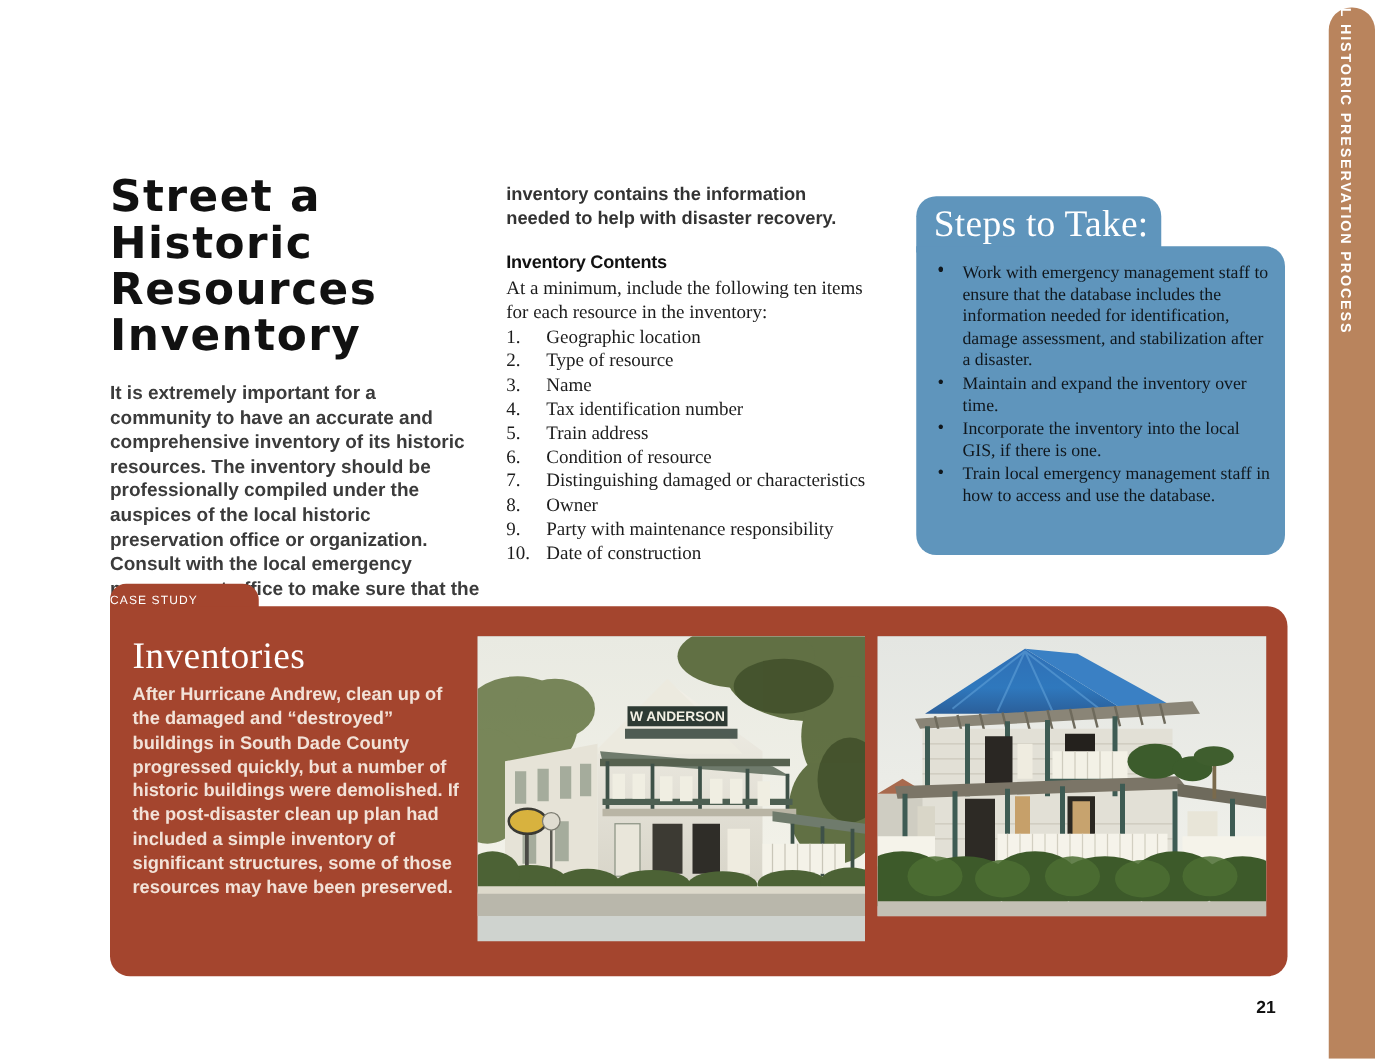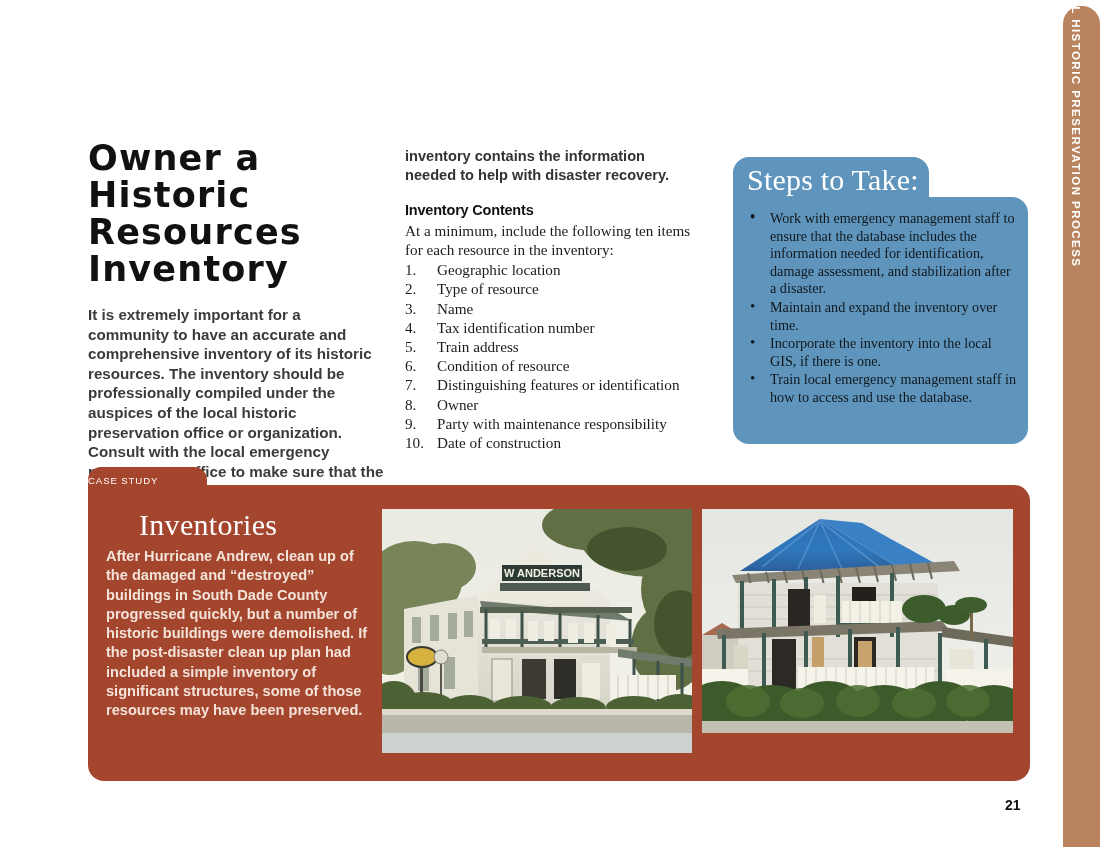--- a/index.html
+++ b/index.html
@@ -159,21 +159,20 @@
     background: #a4452e;
     border-radius: 0 16px 16px 16px;
     border-top-left-radius: 0;
   }
   .cs-title {
     position: absolute; left: 106px; top: 508px;
     font-family: "Liberation Serif", serif;
     font-size: 30px;
     color: #ffffff;
     letter-spacing: 0.3px;
-    margin-left: 33px;
   }
   .cs-text {
     position: absolute; left: 106px; top: 547px;
     width: 272px;
     font-family: "Liberation Sans", sans-serif;
     font-weight: bold;
     font-size: 14.6px;
     line-height: 19.3px;
     color: #f2e2d8;
   }
@@ -212,40 +211,40 @@
 <body>
 
 <div class="page">
 
   <div class="side-tab">
     <div class="side-tab-label">ENHANCING THE LOCAL HISTORIC PRESERVATION PROCESS</div>
   </div>
 
   <div class="col1">
     <h1 class="headline">
-      <span class="ln">Owner  a</span>
+      <span class="ln">Street  a</span>
       <span class="ln">Historic</span>
       <span class="ln">Resources</span>
       <span class="ln">Inventory</span>
     </h1>
     <p class="lead">It is extremely important for a community to have an accurate and comprehensive inventory of its historic resources.  The inventory should be professionally compiled under the auspices of the local historic preservation office or organization.  Consult with the local emergency management office to make sure that the</p>
   </div>
 
   <div class="col2">
     <p class="col2-intro">inventory contains the information needed to help with disaster recovery.</p>
     <h2 class="sub-head">Inventory Contents</h2>
     <p class="serif-body">At a minimum, include the following ten items for each resource in the inventory:</p>
     <ol class="numlist" id="inventory-list">
         <li><span class="num">1.</span><span>Geographic location</span></li>
         <li><span class="num">2.</span><span>Type of resource</span></li>
         <li><span class="num">3.</span><span>Name</span></li>
         <li><span class="num">4.</span><span>Tax identification number</span></li>
         <li><span class="num">5.</span><span>Train address</span></li>
         <li><span class="num">6.</span><span>Condition of resource</span></li>
-        <li><span class="num">7.</span><span>Distinguishing features or identification</span></li>
+        <li><span class="num">7.</span><span>Distinguishing damaged or characteristics</span></li>
         <li><span class="num">8.</span><span>Owner</span></li>
         <li><span class="num">9.</span><span>Party with maintenance responsibility</span></li>
         <li><span class="num">10.</span><span>Date of construction</span></li>
       </ol>
   </div>
 
   <div class="steps-wrap">
     <div class="steps-head-tab"></div>
     <div class="steps-body"></div>
     <div class="steps-title">Steps to Take:</div>

